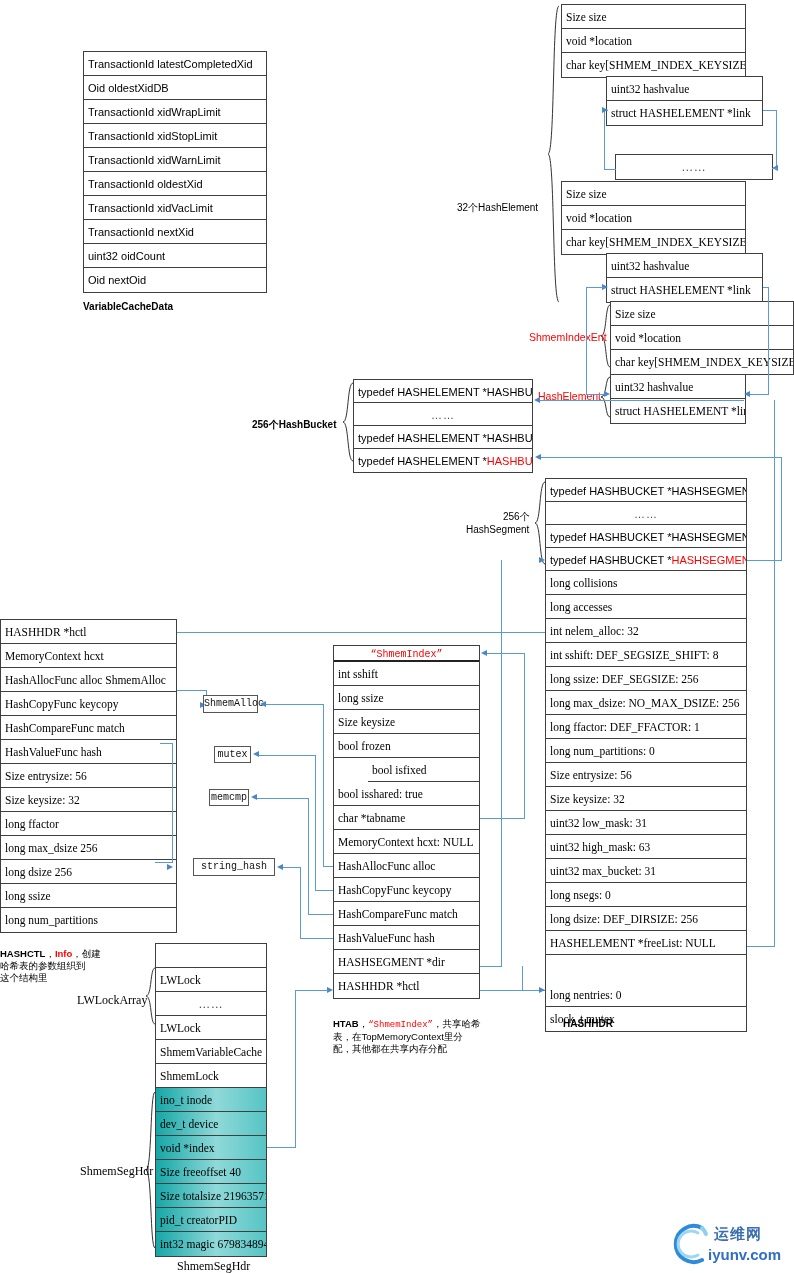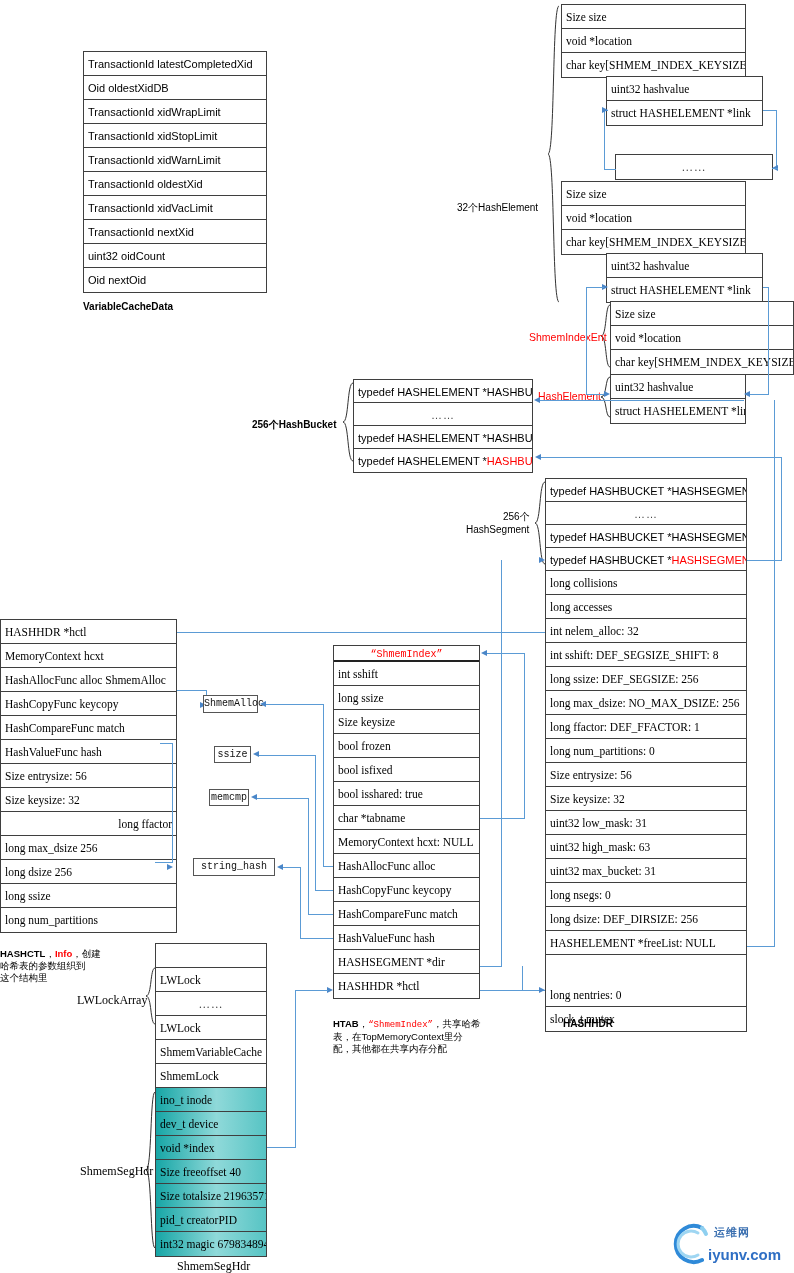--- a/index.html
+++ b/index.html
@@ -47,21 +47,21 @@
 
   
   .brace{position:absolute;}
 
   
   .note{position:absolute;font-size:9.5px;line-height:1.25;white-space:pre-line;}
   .note b{font-weight:bold;}
 
   
   .wm{position:absolute;}
-  .wm-t1{position:absolute;font-size:11px;color:#3a6fb0;font-weight:bold;letter-spacing:1px;}
+  .wm-t1{position:absolute;font-size:15px;color:#3a6fb0;font-weight:bold;letter-spacing:1px;}
   .wm-t2{position:absolute;font-size:15px;color:#2f6fc4;font-weight:bold;letter-spacing:0px;}
 </style>
 </head>
 <body>
 
 <div class="tbl" id="tbl-vcd" style="left:83px;top:51px;width:184px;">
     <div class="row" style="height: 24px; line-height: 21px;">TransactionId latestCompletedXid</div>
     <div class="row" style="height: 24px; line-height: 21px;">Oid oldestXidDB</div>
     <div class="row" style="height: 24px; line-height: 21px;">TransactionId xidWrapLimit</div>
     <div class="row" style="height: 24px; line-height: 21px;">TransactionId xidStopLimit</div>
@@ -202,21 +202,21 @@
 
 <div class="tbl serif" id="tbl-hashctl" style="left:0px;top:619px;width:177px;">
     <div class="row" style="height: 24px; line-height: 21px;">HASHHDR   *hctl</div>
     <div class="row" style="height: 24px; line-height: 21px;">MemoryContext hcxt</div>
     <div class="row" style="height: 24px; line-height: 21px;">HashAllocFunc alloc ShmemAlloc</div>
     <div class="row" style="height: 24px; line-height: 21px;">HashCopyFunc keycopy</div>
     <div class="row" style="height: 24px; line-height: 21px;">HashCompareFunc match</div>
     <div class="row" style="height: 24px; line-height: 21px;">HashValueFunc hash</div>
     <div class="row" style="height: 24px; line-height: 21px;">Size entrysize: 56</div>
     <div class="row" style="height: 24px; line-height: 21px;">Size keysize: 32</div>
-    <div class="row" style="height: 24px; line-height: 21px; text-align: right;">long ffactor</div>
+    <div class="row" style="height: 24px; line-height: 21px;">long ffactor</div>
     <div class="row" style="height: 24px; line-height: 21px;">long max_dsize 256</div>
     <div class="row" style="height: 24px; line-height: 21px;">long dsize 256</div>
     <div class="row" style="height: 24px; line-height: 21px;">long ssize</div>
     <div class="row" style="height: 24px; line-height: 21px;">long num_partitions</div>
   </div>
 <div class="note" style="left:0px;top:936px;width:130px;">
   <b>HASHCTL</b><span>，</span><b class="red">Info</b><span>，创建
 哈希表的参数组织到
 这个结构里</span>
 </div>
@@ -230,21 +230,21 @@
 
 <div class="ln lnv" style="left:172px;top:743px;height:120px;"></div>
 <div class="ln lnh" style="left:160px;top:743px;width:13px;"></div>
 <div class="ln lnh" style="left:155px;top:862px;width:18px;"></div>
 <div class="arw arw-r" style="left:167px;top:864px;"></div>
 
 <div class="fbox" style="left:203px;top:695px;width:55px;height:18px;">
   <span>ShmemAlloc</span>
 </div>
 <div class="fbox" style="left:214px;top:746px;width:37px;height:17px;">
-  <span>ssize</span>
+  <span>mutex</span>
 </div>
 <div class="fbox" style="left:209px;top:789px;width:40px;height:17px;">
   <span>memcmp</span>
 </div>
 <div class="fbox" style="left:193px;top:858px;width:82px;height:18px;">
   <span>string_hash</span>
 </div>
 
 <div class="arw arw-l" style="left:260px;top:700.5px;"></div>
 <div class="ln lnh" style="left:266px;top:704px;width:58px;"></div>
@@ -267,21 +267,21 @@
 <div class="ln lnh" style="left:300px;top:938px;width:33px;"></div>
 
 <div class="tbl serif" id="tbl-htab" style="left:333px;top:645px;width:147px;">
   <div class="row ctr" style="border-bottom:2px solid #222;">
     <span class="red" style="font-family:'Liberation Mono',monospace;font-size:10px;">“ShmemIndex”</span>
   </div>
 <div class="row" style="height: 24px; line-height: 21px;">int sshift</div>
     <div class="row" style="height: 24px; line-height: 21px;">long ssize</div>
     <div class="row" style="height: 24px; line-height: 21px;">Size keysize</div>
     <div class="row" style="height: 24px; line-height: 21px;">bool frozen</div>
-    <div class="row" style="height: 24px; line-height: 21px;">bool isfixed</div>
+    <div class="row" style="height: 24px; line-height: 21px; margin-left: 34px;">bool isfixed</div>
     <div class="row" style="height: 24px; line-height: 21px;">bool isshared: true</div>
     <div class="row" style="height: 24px; line-height: 21px;">char *tabname</div>
     <div class="row" style="height: 24px; line-height: 21px;">MemoryContext hcxt: NULL</div>
     <div class="row" style="height: 24px; line-height: 21px;">HashAllocFunc alloc</div>
     <div class="row" style="height: 24px; line-height: 21px;">HashCopyFunc keycopy</div>
     <div class="row" style="height: 24px; line-height: 21px;">HashCompareFunc match</div>
     <div class="row" style="height: 24px; line-height: 21px;">HashValueFunc hash</div>
     <div class="row" style="height: 24px; line-height: 21px;">HASHSEGMENT *dir</div>
     <div class="row" style="height: 24px; line-height: 21px;">HASHHDR *hctl</div>
   </div>

